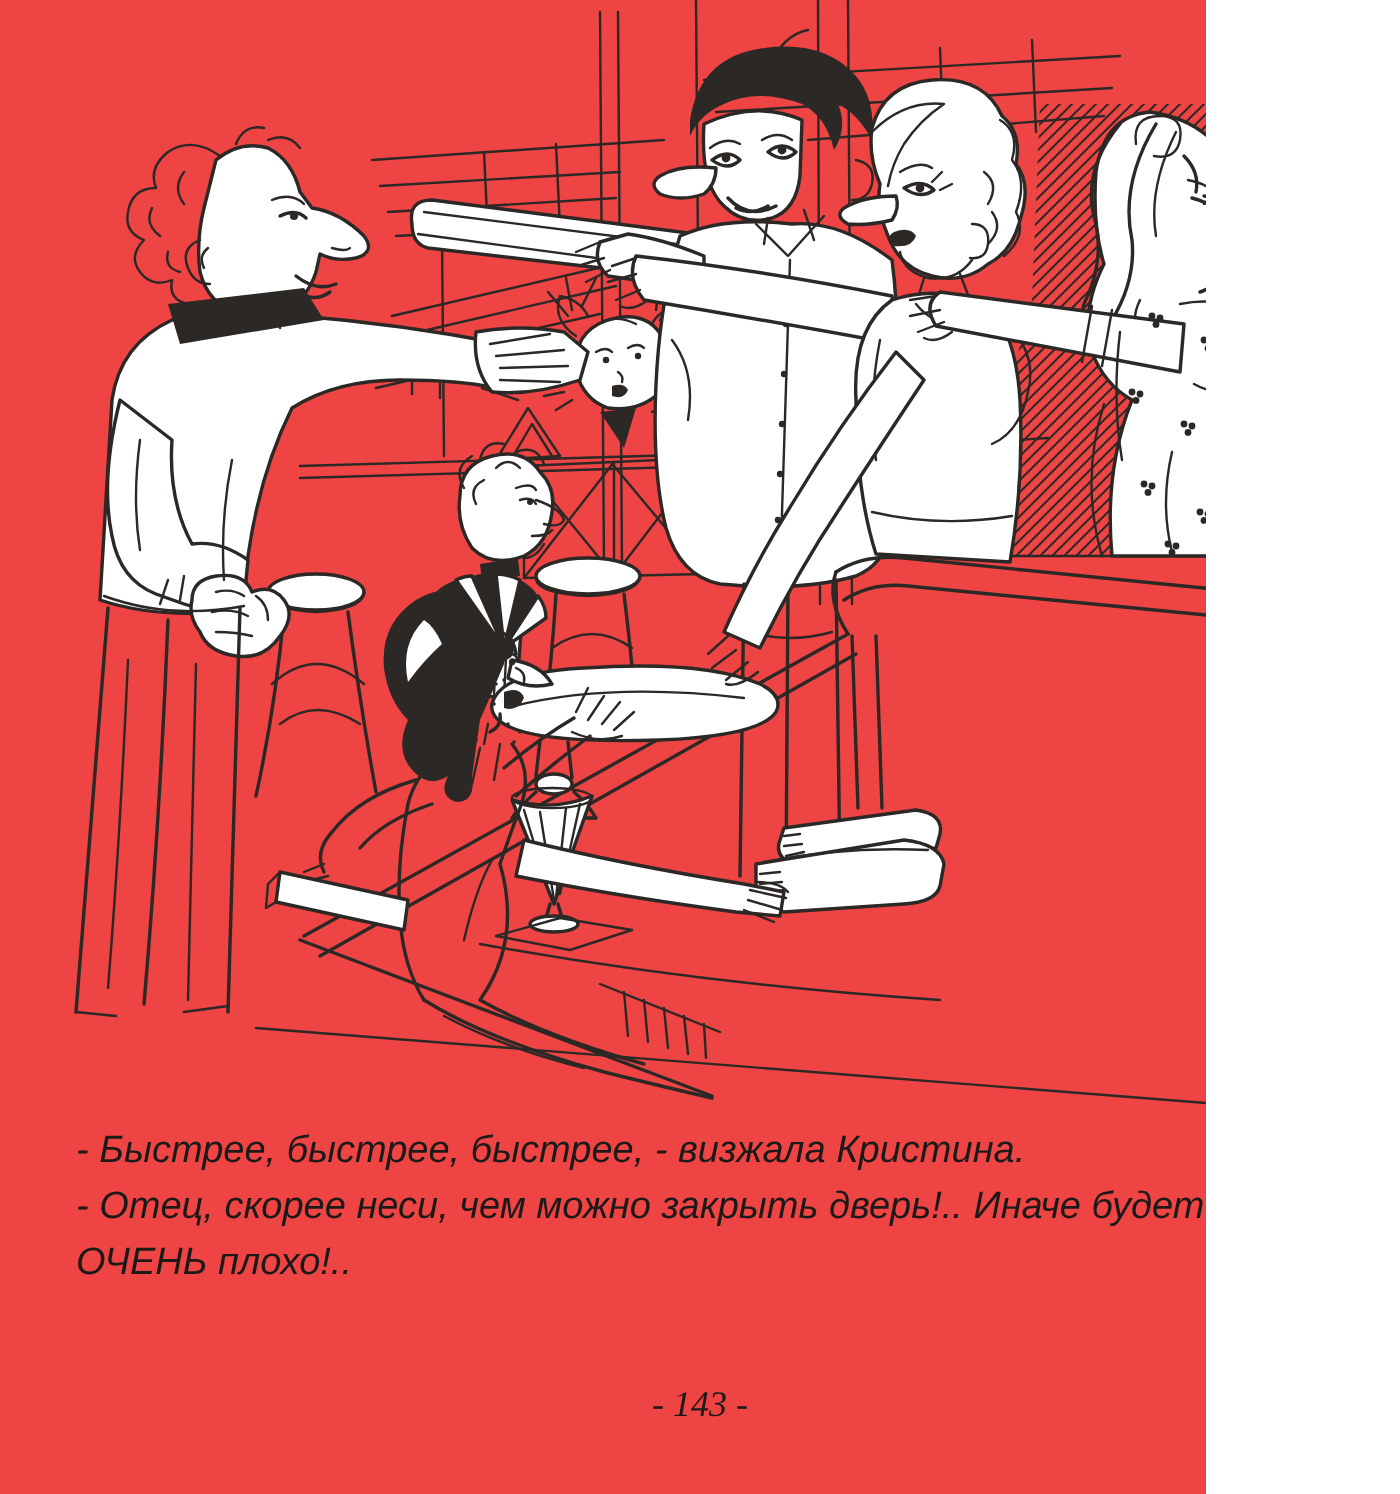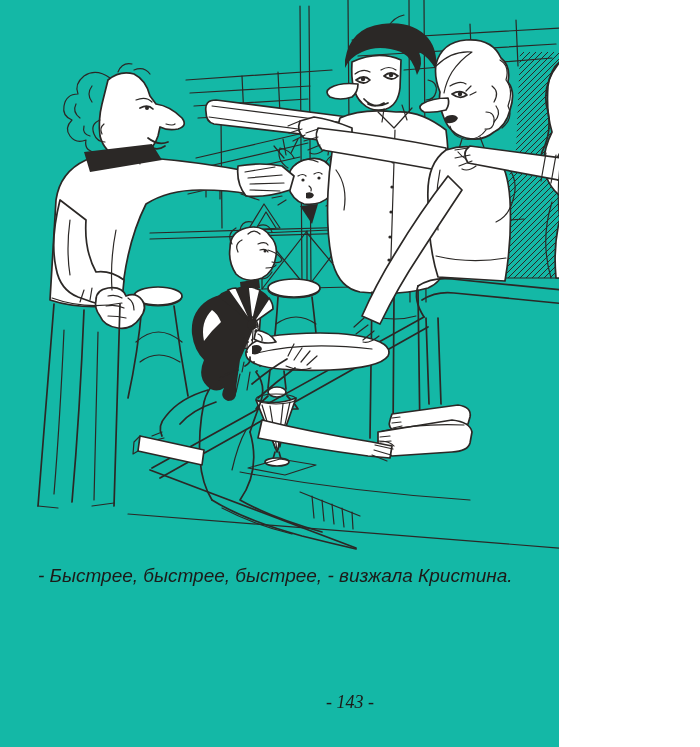--- a/index.html
+++ b/index.html
@@ -1,17 +1,17 @@
 <!DOCTYPE html>
 <html><head>
 <meta charset="utf-8">
 <style>
   html,body{margin:0;padding:0;background:#ffffff;}
-  .page{position:relative;width:559px;height:747px;background:#14b8a6;overflow:hidden;
-        font-family:"Liberation Sans",sans-serif;}
+  .page{position:relative;width:559px;height:747px;background:#ef4444;overflow:hidden;
+        font-family:"Liberation Sans",sans-serif;padding-left:44px;}
   .art{position:absolute;left:0;top:0;}
   
   .ln  {fill:none;stroke:#2b2826;stroke-width:1.7;stroke-linecap:round;stroke-linejoin:round;}
   .lnt {fill:none;stroke:#2b2826;stroke-width:1.2;stroke-linecap:round;stroke-linejoin:round;}
   .wh  {fill:#ffffff;stroke:#2b2826;stroke-width:1.7;stroke-linecap:round;stroke-linejoin:round;}
   .ink {fill:#2b2826;stroke:none;}
   .whn {fill:#ffffff;stroke:none;}
   .dialogue{position:absolute;left:38px;top:562px;width:612px;color:#1c1a18;
             font-style:italic;font-size:19px;line-height:28px;}
   .dialogue p{margin:0;}
@@ -323,16 +323,17 @@
       <path class="wh" d="M140,436 L204,450 L202,465 L138,451 Z"></path>
       <path class="lnt" d="M140,436 L134,442 L133,454 L138,451"></path>
 
       <path class="ln" d="M252,384 Q270,369 287,359 M258,398 Q276,382 295,368"></path>
       <path class="lnt" d="M288,356 l6,-12 M294,360 l8,-12 M301,362 l9,-11 M307,365 l10,-9 M286,366 q13,6 25,2"></path>
     </g>
   </svg>
 
   <div class="dialogue">
     <p>- Быстрее, быстрее, быстрее, - визжала Кристина.</p>
+    <p>- Отец, скорее неси, чем можно закрыть дверь!.. Иначе будет ОЧЕНЬ плохо!..</p>
   </div>
 
   <div class="pageno">- 143 -</div>
 </div>
 
 </body></html>

